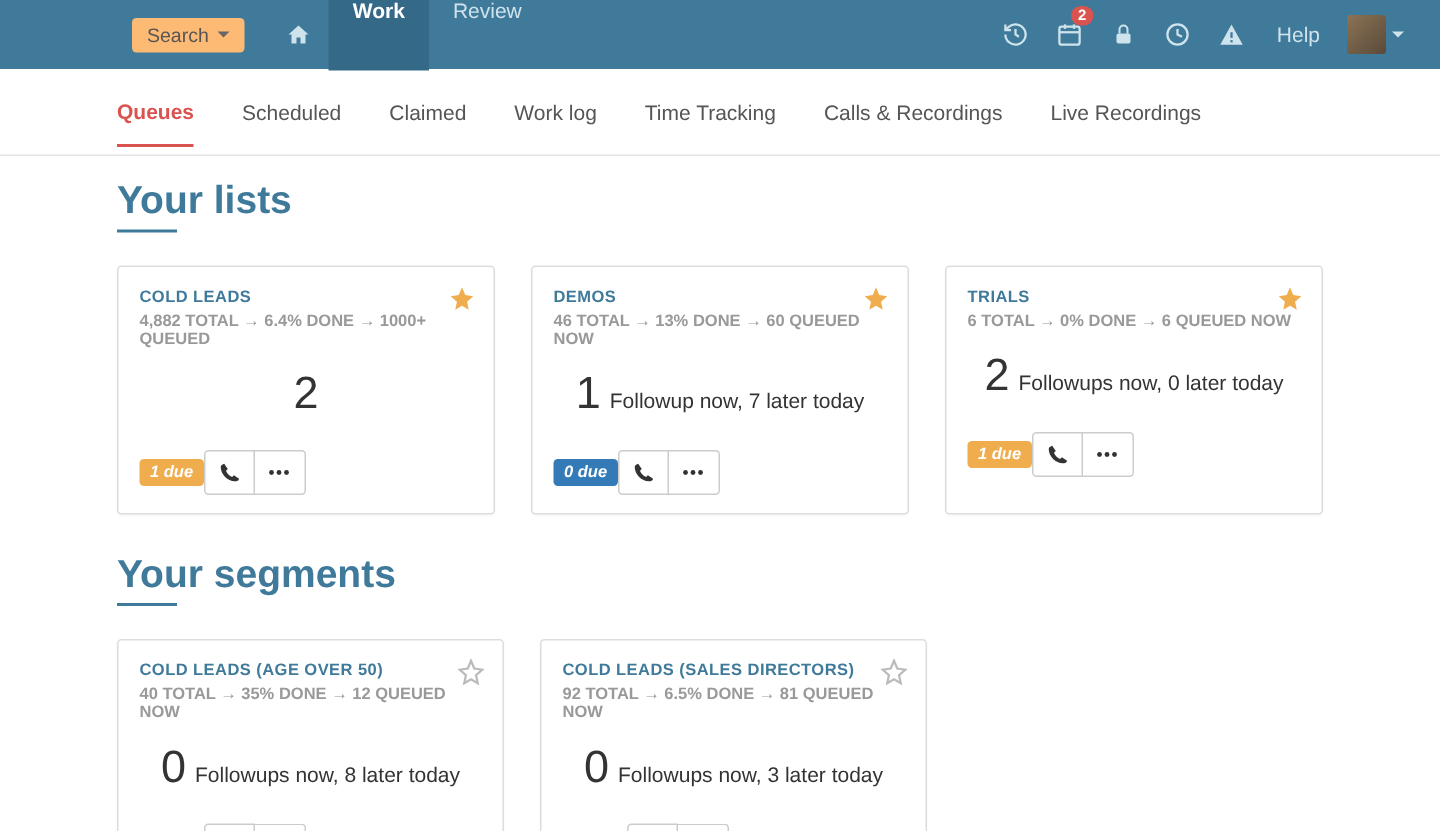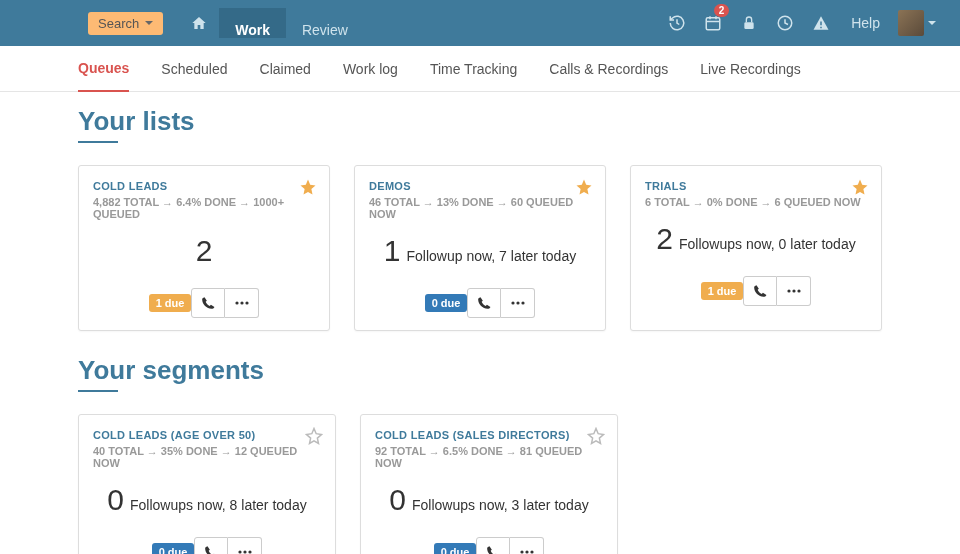--- a/index.html
+++ b/index.html
@@ -2,46 +2,46 @@
 <html><head>
 <meta charset="utf-8">
 <style>
   * { box-sizing: border-box; margin: 0; padding: 0; }
   body { font-family: -apple-system, Helvetica, Arial, sans-serif; background: #fff; width: 960px; height: 554px; overflow: hidden; }
 
   .topbar { background: #3f7a9b; height: 46px; display: flex; align-items: center; padding: 0 18px 0 88px; color: #cfe3ec; }
   .search-btn { background: #fdba74; color: #555; border-radius: 3px; padding: 4px 10px; font-size: 13px; display: flex; align-items: center; gap: 6px; cursor: pointer; }
   .caret-down { width: 0; height: 0; border-left: 4px solid transparent; border-right: 4px solid transparent; border-top: 4px solid #666; }
   .home-icon-box { margin-left: 16px; padding: 0 12px; height: 46px; display: flex; align-items: center; cursor: pointer; }
-  .nav-item { padding: 0 16px; height: 30px; display: flex; align-items: flex-end; font-size: 14px; cursor: pointer; }
+  .nav-item { padding: 0 16px; height: 48px; display: flex; align-items: flex-start; font-size: 14px; cursor: pointer; }
   .nav-item.active { background: #346a88; color: #fff; font-weight: 600; }
   .topbar-spacer { flex: 1; }
   .icon-btn { width: 36px; height: 46px; display: flex; align-items: center; justify-content: center; cursor: pointer; position: relative; }
   .badge-count { position: absolute; top: 4px; right: 2px; background: #d9534f; color: #fff; border-radius: 8px; font-size: 10px; padding: 1px 5px; font-weight: 600; }
   .help-link { padding: 0 12px; font-size: 14px; cursor: pointer; }
   .avatar-box { display: flex; align-items: center; gap: 4px; padding: 0 6px; cursor: pointer; }
   .avatar { width: 26px; height: 26px; background: linear-gradient(135deg,#8b7355,#5a4a3a); border-radius: 2px; }
   .caret-light { width: 0; height: 0; border-left: 4px solid transparent; border-right: 4px solid transparent; border-top: 4px solid #cfe3ec; }
 
-  .subnav { border-bottom: 1px solid #e5e5e5; height: 46px; display: flex; align-items: center; padding: 0 0 0 78px; gap: 32px; text-align: center; }
+  .subnav { border-bottom: 1px solid #e5e5e5; height: 58px; display: flex; align-items: center; padding: 0 0 0 78px; gap: 32px; text-align: center; }
   .subnav-item { font-size: 14px; color: #555; height: 46px; display: flex; align-items: center; cursor: pointer; white-space: nowrap; }
   .subnav-item.active { color: #d9534f; border-bottom: 2px solid #d9534f; font-weight: 600; }
 
   .content { padding: 14px 78px 0 78px; }
   .section-title { color: #3f7a9b; font-size: 26px; font-weight: 600; margin-bottom: 4px; }
   .title-underline { width: 40px; height: 2px; background: #3f7a9b; margin-bottom: 22px; }
 
   .cards { display: flex; gap: 24px; margin-bottom: 24px; }
   .card { border: 1px solid #ddd; border-radius: 3px; padding: 14px 14px 12px 14px; width: 258px; position: relative; background: #fff; box-shadow: 0 1px 2px rgba(0,0,0,0.04); }
   .card-title { color: #3f7a9b; font-size: 11px; font-weight: 700; letter-spacing: 0.3px; text-transform: uppercase; margin-bottom: 4px; }
   .card-stats { color: #999; font-size: 11px; font-weight: 600; margin-bottom: 14px; }
   .card-follow { display: flex; align-items: baseline; justify-content: center; gap: 6px; margin-bottom: 20px; }
   .big-num { font-size: 30px; font-weight: 400; color: #333; }
   .follow-text { font-size: 14px; color: #333; }
-  .card-bottom { display: flex; align-items: center; justify-content: center; }
+  .card-bottom { display: flex; align-items: center; justify-content: flex-start; font-style: italic; }
   .due-badge { font-size: 11px; font-weight: 600; padding: 3px 7px; border-radius: 3px; }
   .due-yellow { background: #f0ad4e; color: #fff; }
   .due-blue { background: #337ab7; color: #fff; }
   .card-actions { display: flex; }
   .action-btn { width: 34px; height: 30px; border: 1px solid #ccc; background: #fff; display: flex; align-items: center; justify-content: center; cursor: pointer; }
   .action-btn:first-child { border-radius: 3px 0 0 3px; }
   .action-btn:last-child { border-radius: 0 3px 3px 0; border-left: none; }
   .star { position: absolute; top: 12px; right: 12px; cursor: pointer; }
   .star svg { display: block; }
 

